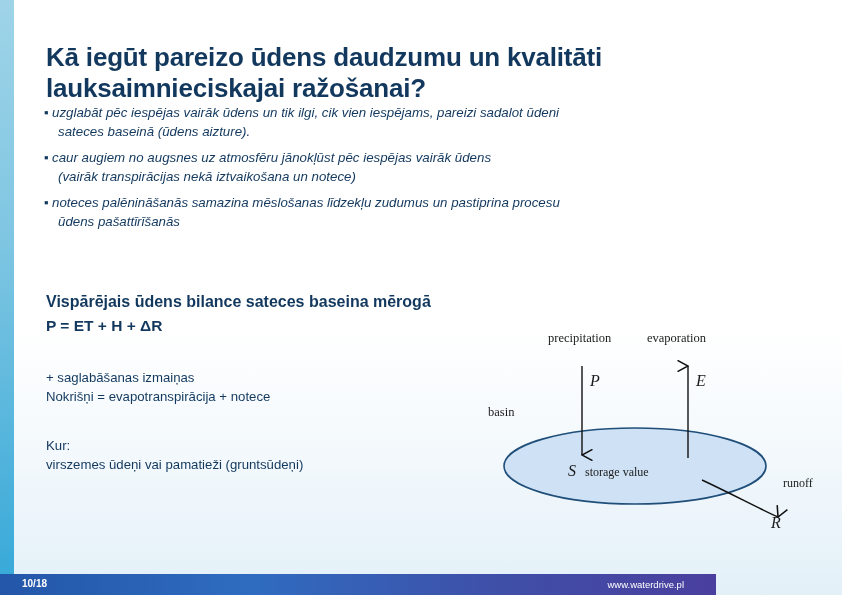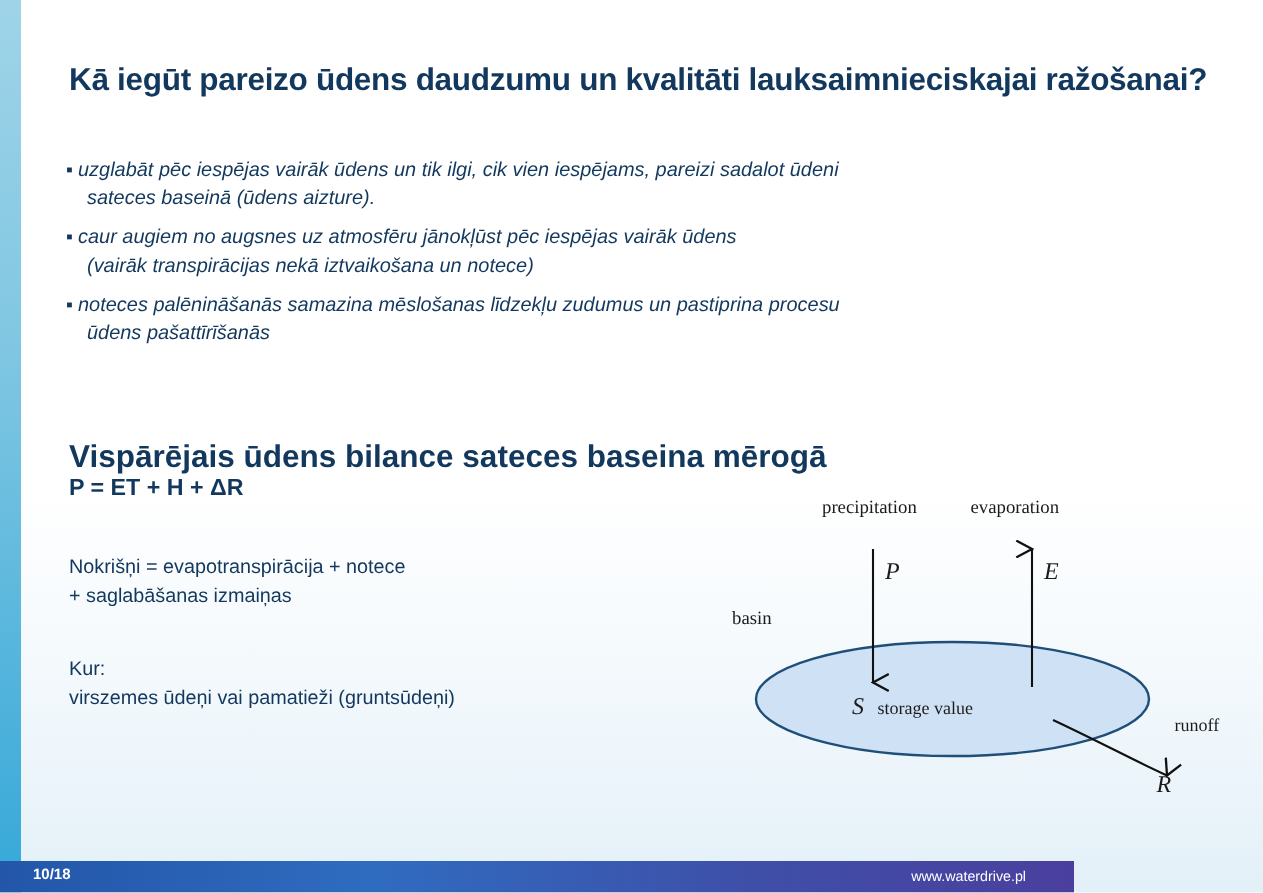--- a/index.html
+++ b/index.html
@@ -26,21 +26,21 @@
     top: 0;
     width: 14px;
     height: 595px;
     background: linear-gradient(180deg, #9fd4e8 0%, #7fc6e2 40%, #35a8d8 100%);
   }
   .title {
     position: absolute;
     left: 46px;
     top: 42px;
     width: 770px;
-    font-size: 21px;
+    font-size: 26px;
     font-weight: bold;
     color: #12385e;
     letter-spacing: -0.2px;
   }
   .bullets {
     position: absolute;
     left: 44px;
     top: 103px;
     width: 680px;
     color: #12385e;
@@ -64,21 +64,21 @@
   .dot {
     display: inline-block;
     width: 8px;
     color: #12385e;
     font-size: 13px;
   }
   .subhead {
     position: absolute;
     left: 46px;
     top: 293px;
-    font-size: 21px;
+    font-size: 16px;
     font-weight: bold;
     color: #12385e;
   }
   .equation {
     position: absolute;
     left: 46px;
     top: 317px;
     font-size: 15.5px;
     font-weight: bold;
     color: #12385e;
@@ -189,22 +189,22 @@
       </span>
       <span class="bullet-line2">ūdens pašattīrīšanās</span>
     </div>
 
   </div>
 
   <div class="subhead">Vispārējais ūdens bilance sateces baseina mērogā</div>
   <div class="equation">P = ET + H + ΔR</div>
 
   <div class="para1">
+    <div>+ saglabāšanas izmaiņas</div>
     <div>Nokrišņi = evapotranspirācija + notece</div>
-    <div>+ saglabāšanas izmaiņas</div>
   </div>
 
   <div class="para2">
     <div>Kur:</div>
     <div>virszemes ūdeņi vai pamatieži (gruntsūdeņi)</div>
   </div>
 
 
   <div class="diagram">
     <svg width="360" height="230" viewBox="0 0 360 230" xmlns="http://www.w3.org/2000/svg">

